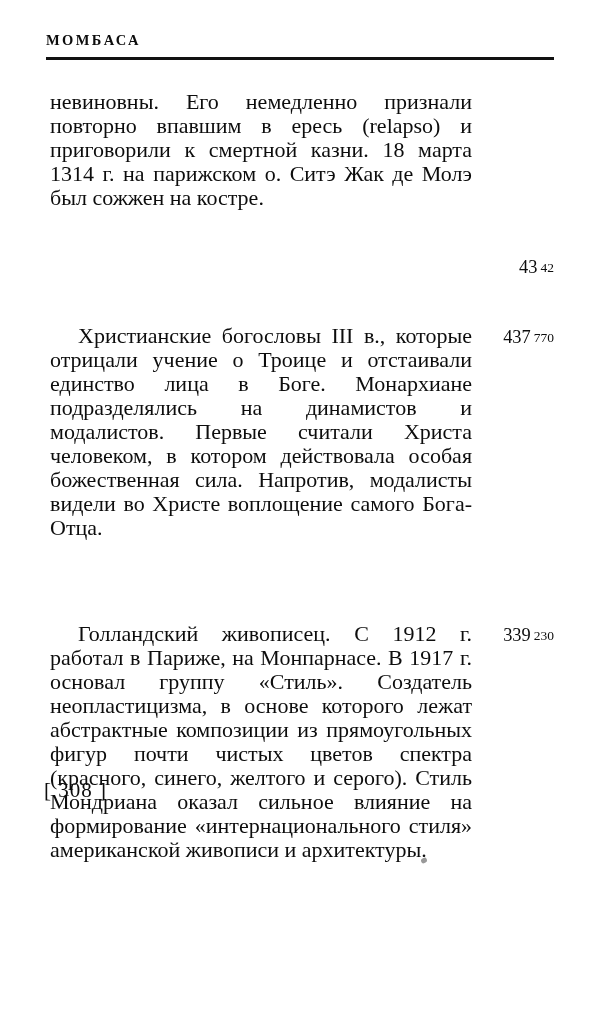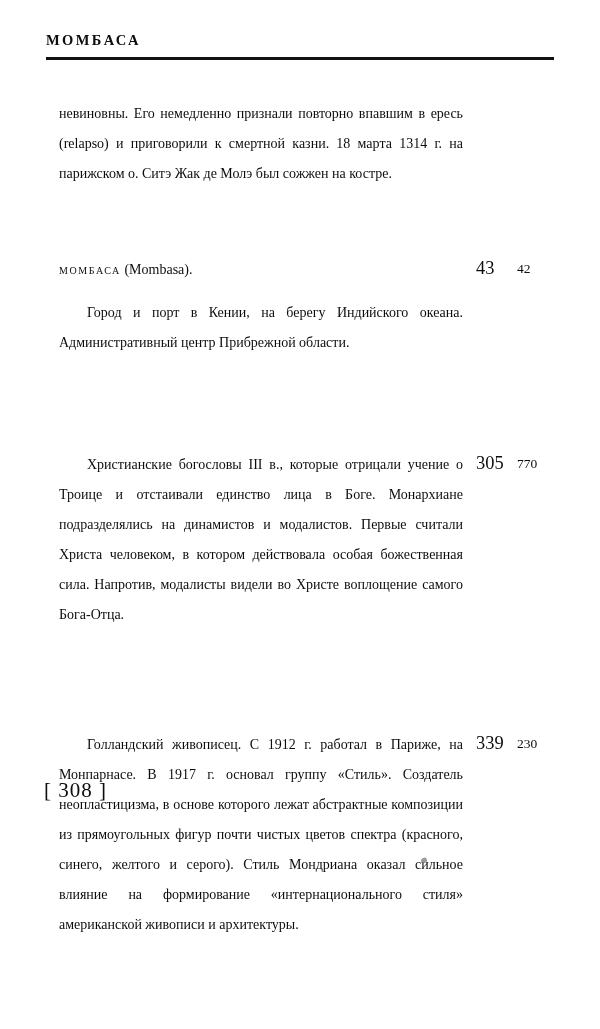--- a/index.html
+++ b/index.html
@@ -47,23 +47,23 @@
     width: 508px;
   }
   .entry {
     position: relative;
     margin-bottom: 0;
   }
   .textcol {
     width: 430px;
   }
   p {
-    margin: 13px;
-    font-size: 14px;
-    line-height: 30px;
+    margin: 4px;
+    font-size: 22px;
+    line-height: 24px;
     text-align: justify;
     text-justify: inter-word;
     hyphens: manual;
   }
   p.indent {
     text-indent: 28px;
   }
   .lemma {
     font-variant: small-caps;
     text-transform: lowercase;
@@ -73,21 +73,21 @@
     text-transform: uppercase;
   }
   .ital {
     font-style: italic;
   }
   .pagerefs {
     position: absolute;
     right: 0;
     top: 0;
     width: 78px;
-    text-align: left;
+    text-align: right;
     white-space: nowrap;
   }
   .pagerefs .row {
     line-height: 27.6px;
     font-size: 18.4px;
   }
   .pagerefs .primary {
     display: inline-block;
     min-width: 38px;
   }
@@ -130,41 +130,37 @@
 
     <div class="entry">
       <div class="textcol">
         <p>невиновны. Его немедленно признали повторно впавшим в ересь (relapso) и приговорили к смертной казни. 18 марта 1314 г. на парижском о. Ситэ Жак де Молэ был сожжен на костре.</p>
       </div>
     </div>
 
     <div class="gap-lg"></div>
 
     <div class="entry">
-      <div class="textcol">
-        <p><span class="lemma">Момбаса</span> <span>(Mombasa).</span></p>
-        <p class="indent">Город и порт в Кении, на берегу Индийского океана. Административный центр Прибрежной области.</p>
-      </div>
       <div class="pagerefs">
         <div class="row">
           <span class="primary">43</span><span class="secondary">42</span>
         </div>
       </div>
     </div>
 
     <div class="gap-lg"></div>
     <div class="gap-sm"></div>
 
     <div class="entry">
       <div class="textcol">
         <p class="indent">Христианские богословы III в., которые отрицали учение о Троице и отстаивали единство лица в Боге. Монархиане подразделялись на динамистов и модалистов. Первые считали Христа человеком, в котором действовала особая божественная сила. Напротив, модалисты видели во Христе воплощение самого Бога-Отца.</p>
       </div>
       <div class="pagerefs">
         <div class="row">
-          <span class="primary">305</span><span class="secondary">770</span>
+          <span class="primary">437</span><span class="secondary">770</span>
         </div>
       </div>
     </div>
 
     <div class="gap-lg"></div>
     <div class="gap-md"></div>
 
     <div class="entry">
       <div class="textcol">
         <p class="indent">Голландский живописец. С 1912 г. работал в Париже, на Монпарнасе. В 1917 г. основал группу «Стиль». Создатель неопластицизма, в основе которого лежат абстрактные композиции из прямоугольных фигур почти чистых цветов спектра (красного, синего, желтого и серого). Стиль Мондриана оказал сильное влияние на формирование «интернационального стиля» американской живописи и архитектуры.</p>

